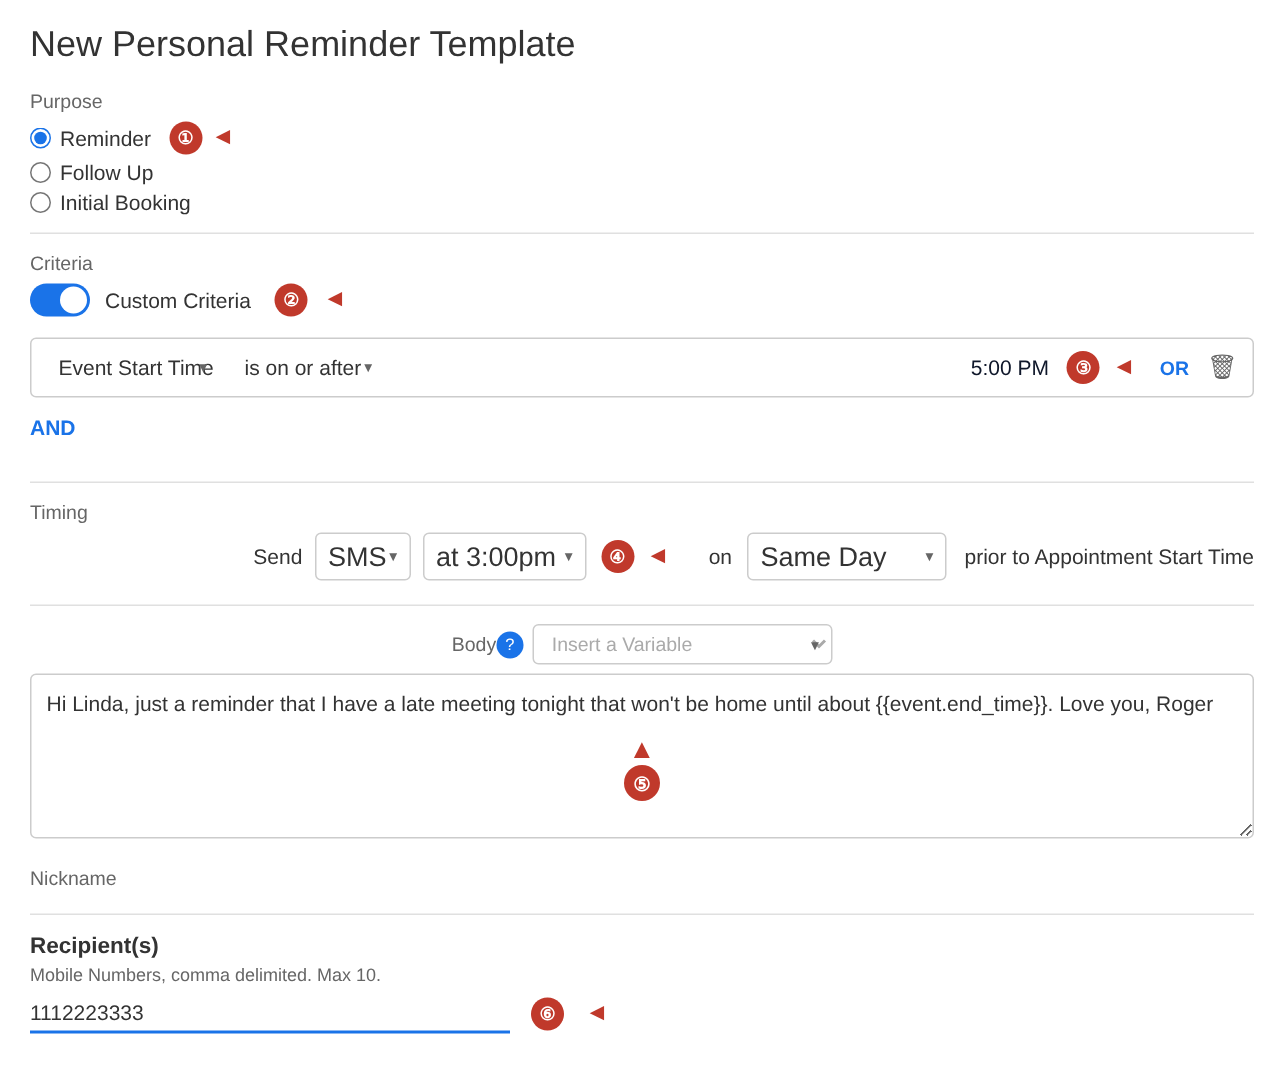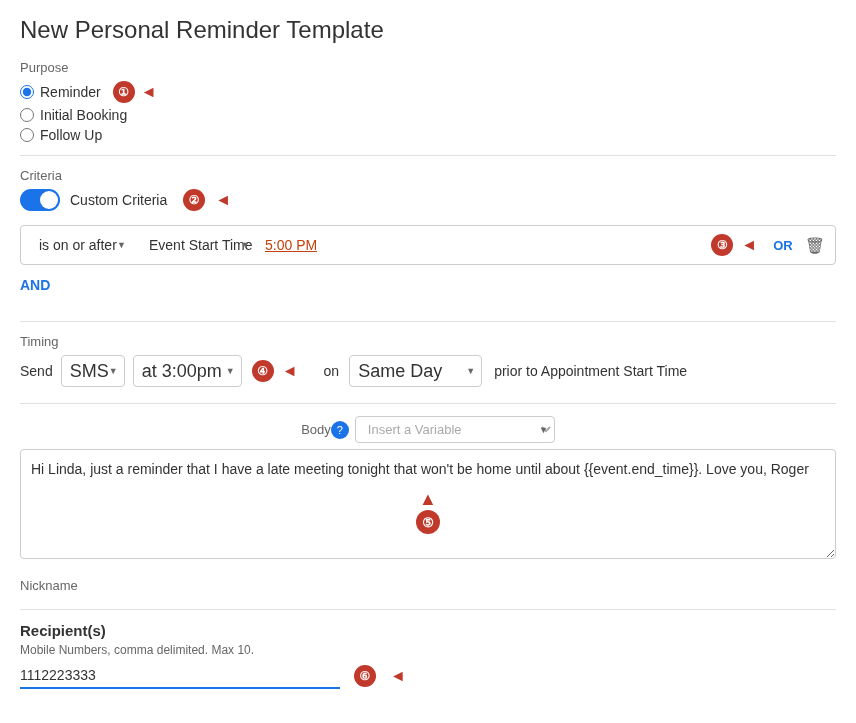--- a/index.html
+++ b/index.html
@@ -92,24 +92,23 @@
       font-size: 14px;
       color: #333;
       background: transparent;
       cursor: pointer;
       padding-right: 4px;
     }
     .criteria-row .time-input {
       border: none;
       outline: none;
       font-size: 14px;
-      color: #c2410c;
-      text-align: left;
+      color: #0f172a;
+      text-align: right;
       flex: 1;
-      text-decoration: underline;
     }
     .or-label {
       color: #1a73e8;
       font-size: 13px;
       font-weight: bold;
       margin: 0 4px;
     }
     .delete-icon {
       color: #666;
       cursor: pointer;
@@ -127,20 +126,21 @@
       display: inline-block;
     }
     .timing-section {
       margin-bottom: 16px;
     }
     .timing-row {
       display: flex;
       align-items: center;
       gap: 8px;
       flex-wrap: nowrap;
+      justify-content: flex-end;
     }
     .timing-row select {
       border: 1px solid #ccc;
       border-radius: 4px;
       padding: 5px 8px;
       font-size: 18px;
       color: #333;
       background: #fff;
       cursor: pointer;
     }
@@ -282,26 +282,26 @@
 
 <div class="radio-group">
   <div class="section-label">Purpose</div>
   <div class="radio-option">
     <input type="radio" name="purpose" value="reminder" checked="" style="">
     <span>Reminder</span>
     <span style="display:inline-flex;align-items:center;justify-content:center;width:22px;height:22px;border-radius:50%;background:#c0392b;color:#fff;font-size:12px;font-weight:bold;margin-left:6px;">①</span>
     <span style="color:#c0392b;font-size:16px;">◄</span>
   </div>
   <div class="radio-option">
+    <input type="radio" name="purpose" value="followup" style="">
+    <span>Follow Up</span>
+  </div>
+  <div class="radio-option">
     <input type="radio" name="purpose" value="initial" style="">
     <span>Initial Booking</span>
-  </div>
-  <div class="radio-option">
-    <input type="radio" name="purpose" value="followup" style="">
-    <span>Follow Up</span>
   </div>
 </div>
 
 <hr class="divider">
 
 <div class="criteria-section">
   <div class="section-label">Criteria</div>
   <div class="toggle-row">
     <label class="toggle">
 
@@ -309,30 +309,30 @@
     </label>
     <span>Custom Criteria</span>
     <span style="display:inline-flex;align-items:center;justify-content:center;width:22px;height:22px;border-radius:50%;background:#c0392b;color:#fff;font-size:12px;font-weight:bold;margin-left:6px;">②</span>
     <span style="color:#c0392b;font-size:16px;">◄</span>
   </div>
 
   
   <div class="criteria-row">
     <div class="select-wrapper">
       <select class="select-dropdown">
+        <option>Event Start Time</option>
+        <option>Event End Time</option>
+        <option>Created Date</option>
+      </select>
+    </div>
+    <div class="select-wrapper">
+      <select class="select-dropdown">
         <option>is on or after</option>
         <option>is on or before</option>
         <option>is exactly</option>
-      </select>
-    </div>
-    <div class="select-wrapper">
-      <select class="select-dropdown">
-        <option>Event Start Time</option>
-        <option>Event End Time</option>
-        <option>Created Date</option>
       </select>
     </div>
     <input type="text" class="time-input" value="5:00 PM" style="">
     <span style="display:inline-flex;align-items:center;justify-content:center;width:22px;height:22px;border-radius:50%;background:#c0392b;color:#fff;font-size:12px;font-weight:bold;margin-left:4px;">③</span>
     <span style="color:#c0392b;font-size:16px;">◄</span>
     <span class="or-label" style="margin-left:8px;">OR</span>
     <span class="delete-icon">🗑</span>
   </div>
 
   <button class="and-btn">AND</button>

